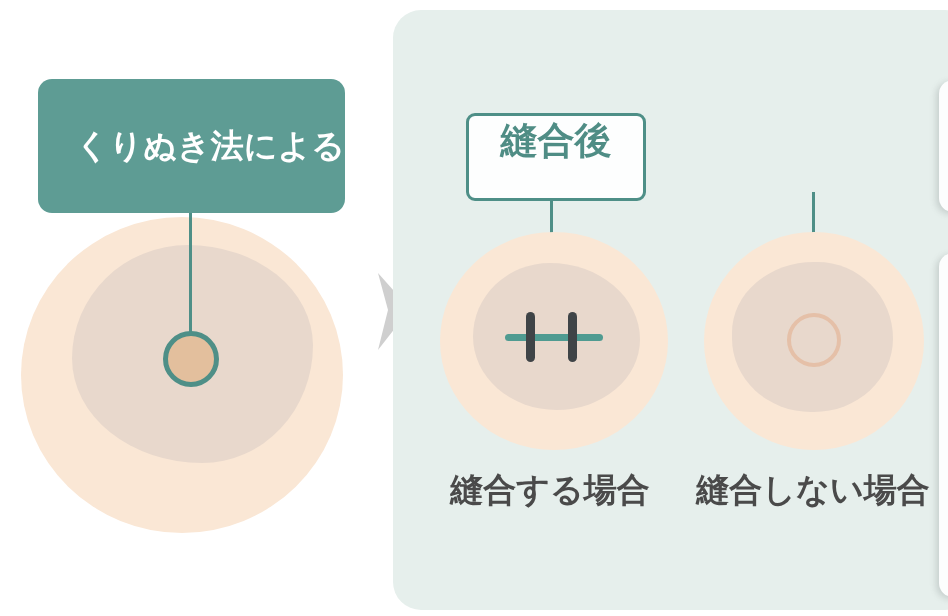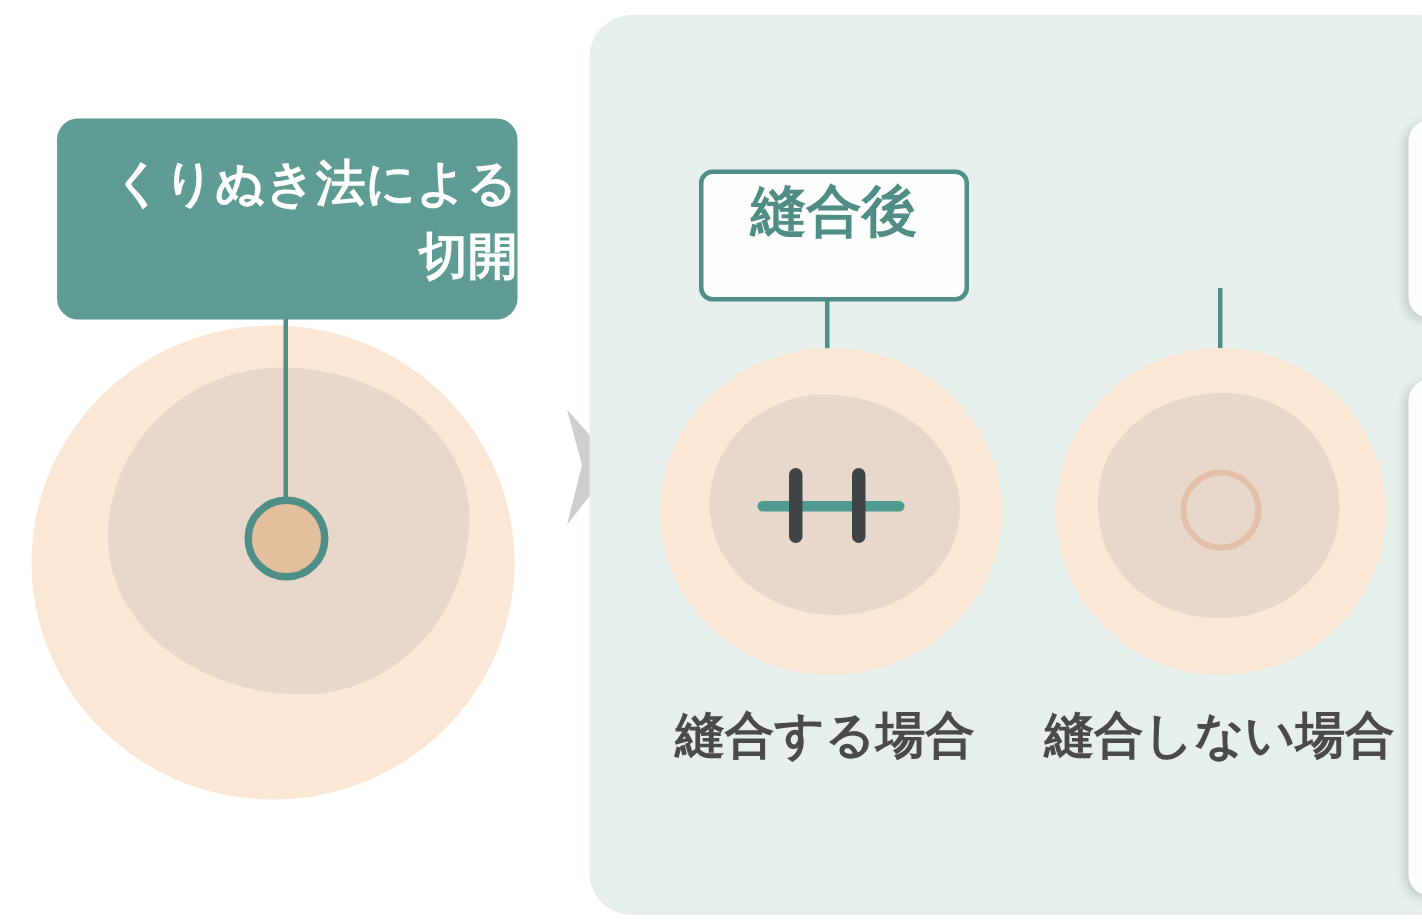--- a/index.html
+++ b/index.html
@@ -94,21 +94,20 @@
 <body>
 
 <div class="stage">
 
   <div class="skin-big"></div>
   <div class="blob blob-left"></div>
   <div class="connector connector-left"></div>
   <div class="punch-hole"></div>
   <div class="callout">
     <span>くりぬき法による</span>
-    <span>切開</span>
   </div>
 
   <svg class="arrow" width="46" height="88" viewBox="0 0 46 88">
     <polygon points="8,5 40,41 8,82 18,42" fill="#CFCFCF"></polygon>
   </svg>
 
   <div class="panel"></div>
 
   <div class="connector connector-c1"></div>
   <div class="connector connector-c2"></div>

